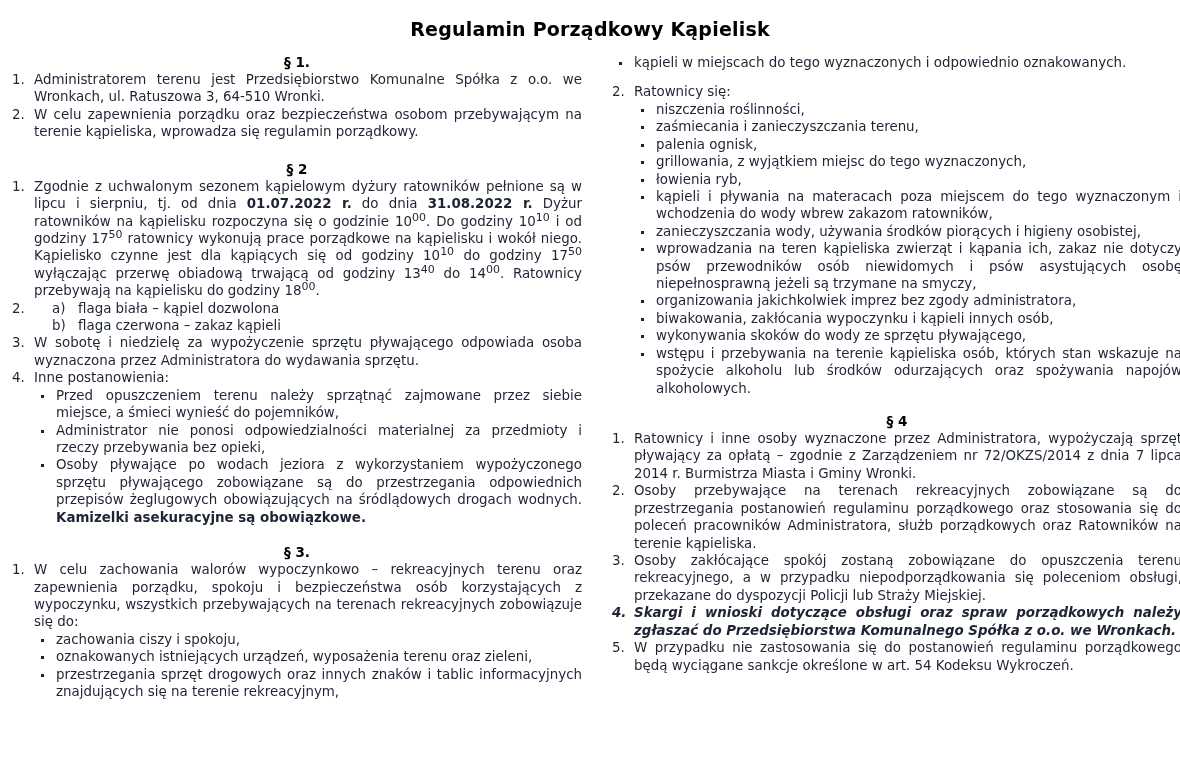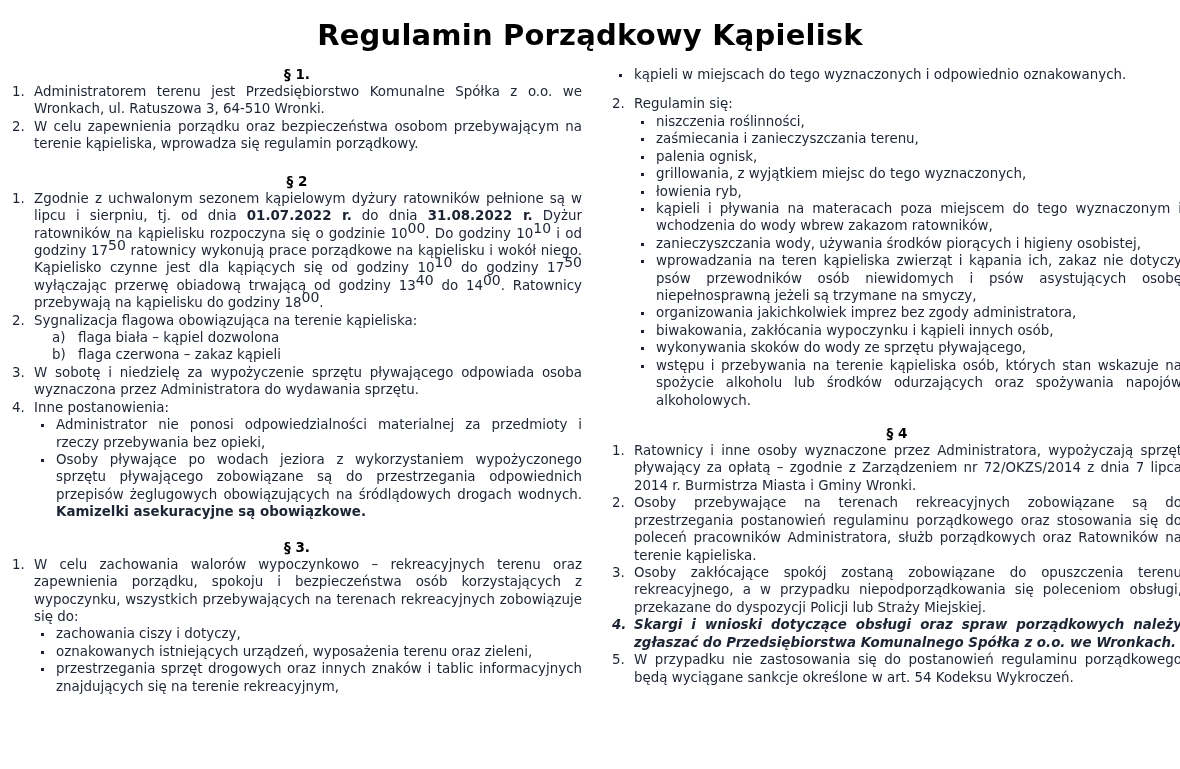--- a/index.html
+++ b/index.html
@@ -8,21 +8,21 @@
     width:1180px; height:769px;
     background:#ffffff;
     font-family:"DejaVu Sans", sans-serif;
     color:#1d2433;
     overflow:hidden;
   }
   .page{position:relative; width:1180px; height:769px; box-sizing:border-box;}
 
   .doc-title{
     text-align:center;
-    font-size:29px;
+    font-size:19px;
     font-weight:bold;
     color:#000000;
     letter-spacing:.2px;
     margin:18px 0 0 0;
     font-family:"DejaVu Sans", sans-serif;
   }
 
   .columns{
     display:flex;
     gap:30px;
@@ -92,21 +92,21 @@
     padding-left:26px;
     font-size:13.4px;
     line-height:1.30;
   }
   ol.alpha > li > .mk{position:absolute; left:0; top:0;}
 
   .inner-num{margin-left:10px;}
 
   b, .b{font-weight:bold;}
   .bi{font-weight:bold; font-style:italic;}
-  sup{font-size:14px; vertical-align:super; line-height:0;}
+  sup{font-size:11px; vertical-align:super; line-height:0;}
   .gap-md{height:12px;}
 </style>
 </head>
 <body>
 
 <div class="page">
 
   <h1 class="doc-title">Regulamin Porządkowy Kąpielisk</h1>
 
   <div class="columns">
@@ -126,73 +126,73 @@
       </ol>
 
       <div class="sec-head spaced">§ 2</div>
       <ol class="num">
         <li>
           <span class="mk">1.</span>
           <span><span>Zgodnie z uchwalonym sezonem kąpielowym dyżury ratowników pełnione są w lipcu i sierpniu, tj. od dnia </span><b>01.07.2022 r.</b><span> do dnia  </span><b>31.08.2022 r.</b><span> Dyżur ratowników na kąpielisku rozpoczyna się o godzinie 10</span><sup>00</sup><span>. Do godziny 10</span><sup>10</sup><span> i od godziny 17</span><sup>50</sup><span> ratownicy wykonują prace porządkowe na kąpielisku i wokół niego. Kąpielisko czynne jest dla kąpiących się od godziny 10</span><sup>10</sup><span> do godziny 17</span><sup>50</sup><span> wyłączając przerwę obiadową trwającą od godziny 13</span><sup>40</sup><span> do 14</span><sup>00</sup><span>. Ratownicy przebywają na kąpielisku do godziny 18</span><sup>00</sup><span>.</span></span>
         </li>
         <li class="inner-num">
           <span class="mk">2.</span>
-          <span>Sygnalizacja flagowa obowiązująca na terenie kąpieliska:</span>
           <ol class="alpha">
             <li>
               <span class="mk">a)</span>
               <span>flaga biała – kąpiel dozwolona</span>
             </li>
             <li>
               <span class="mk">b)</span>
               <span>flaga czerwona – zakaz kąpieli</span>
             </li>
           </ol>
         </li>
         <li>
           <span class="mk">3.</span>
           <span>W sobotę i niedzielę za wypożyczenie sprzętu pływającego odpowiada osoba wyznaczona przez Administratora do wydawania sprzętu.</span>
         </li>
         <li>
           <span class="mk">4.</span>
           <span>Inne postanowienia:</span>
           <ul class="bul sub-bullets">
+            <li><span>Przed opuszczeniem terenu należy sprzątnąć zajmowane przez siebie miejsce, a śmieci wynieść do pojemników,</span></li>
             <li><span>Administrator nie ponosi odpowiedzialności materialnej za przedmioty i rzeczy przebywania bez opieki,</span></li>
             <li><span>Osoby pływające po wodach jeziora z wykorzystaniem wypożyczonego sprzętu pływającego zobowiązane są do przestrzegania odpowiednich przepisów żeglugowych obowiązujących na śródlądowych drogach wodnych. </span><b>Kamizelki asekuracyjne są obowiązkowe.</b></li>
           </ul>
         </li>
       </ol>
 
       <div class="sec-head spaced2">§ 3.</div>
       <ol class="num">
         <li>
           <span class="mk">1.</span>
           <span>W celu zachowania walorów wypoczynkowo – rekreacyjnych terenu oraz zapewnienia porządku, spokoju i bezpieczeństwa osób korzystających z wypoczynku, wszystkich przebywających na terenach rekreacyjnych zobowiązuje się do:</span>
           <ul class="bul sub-bullets">
-            <li>zachowania ciszy i dotyczy,</li>
+            <li>zachowania ciszy i spokoju,</li>
             <li>oznakowanych istniejących urządzeń, wyposażenia terenu oraz zieleni,</li>
             <li>przestrzegania sprzęt drogowych oraz innych znaków i tablic informacyjnych znajdujących się na terenie rekreacyjnym,</li>
           </ul>
         </li>
       </ol>
 
     </div>
 
     <div class="col">
 
       <ul class="bul sub-bullets">
         <li>kąpieli w miejscach do tego wyznaczonych i odpowiednio oznakowanych.</li>
       </ul>
 
       <div class="gap-md"></div>
 
       <ol class="num">
         <li>
           <span class="mk">2.</span>
-          <span>Regulamin się:</span>
+          <span>Ratownicy się:</span>
           <ul class="bul sub-bullets">
             <li>niszczenia roślinności,</li>
             <li>zaśmiecania i zanieczyszczania terenu,</li>
             <li>palenia ognisk,</li>
             <li>grillowania, z wyjątkiem miejsc do tego wyznaczonych,</li>
             <li>łowienia ryb,</li>
             <li>kąpieli i pływania na materacach poza miejscem do tego wyznaczonym i wchodzenia do wody wbrew zakazom ratowników,</li>
             <li>zanieczyszczania wody, używania środków piorących i higieny osobistej,</li>
             <li>wprowadzania na teren kąpieliska zwierząt i kąpania ich, zakaz nie dotyczy psów przewodników osób niewidomych i psów asystujących osobę niepełnosprawną jeżeli są trzymane na smyczy,</li>
             <li>organizowania jakichkolwiek imprez bez zgody administratora,</li>

